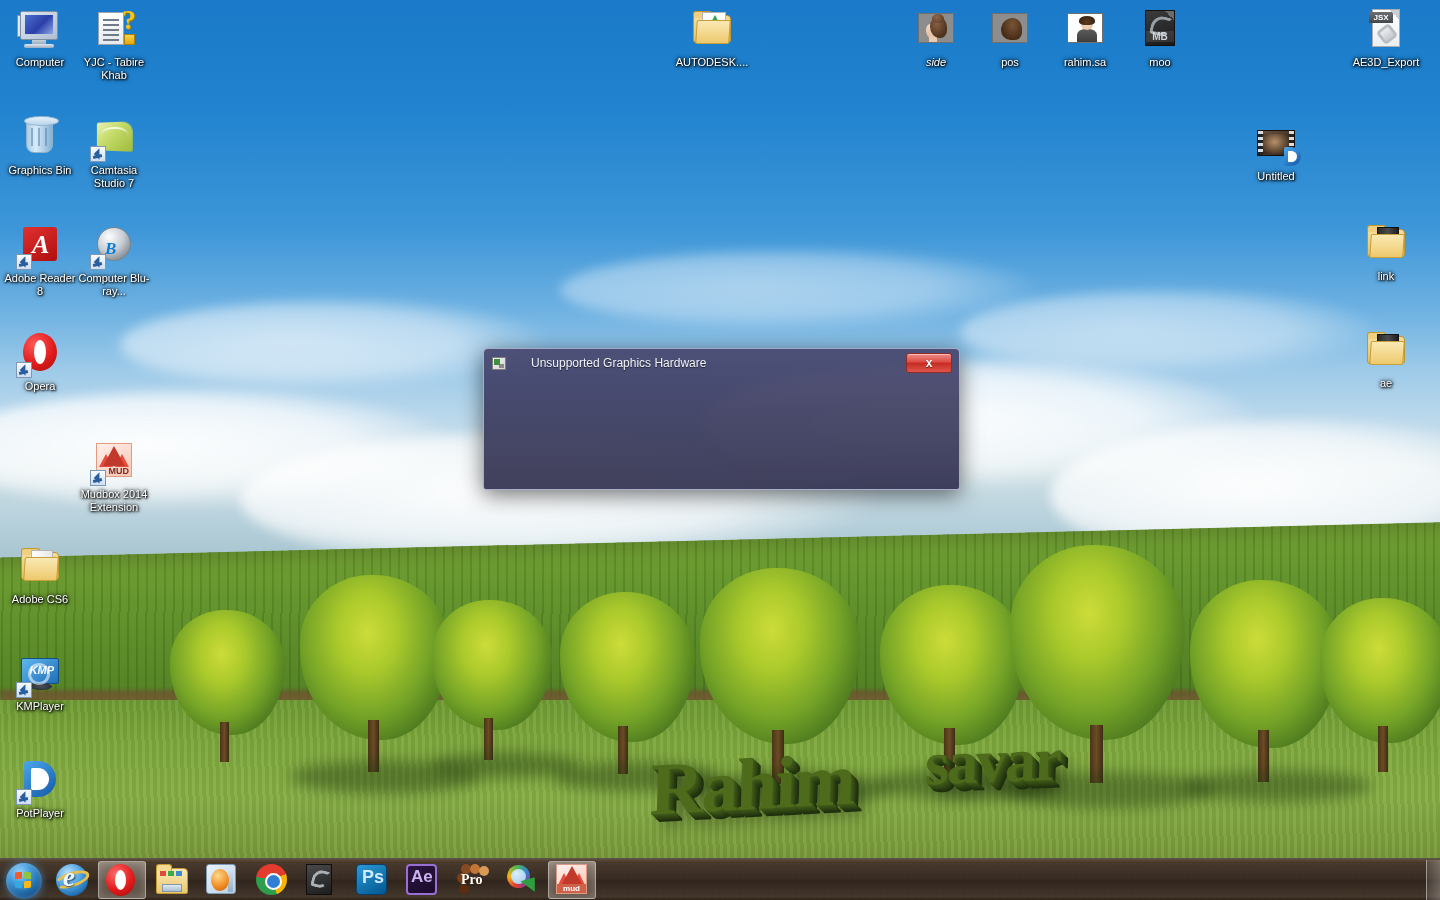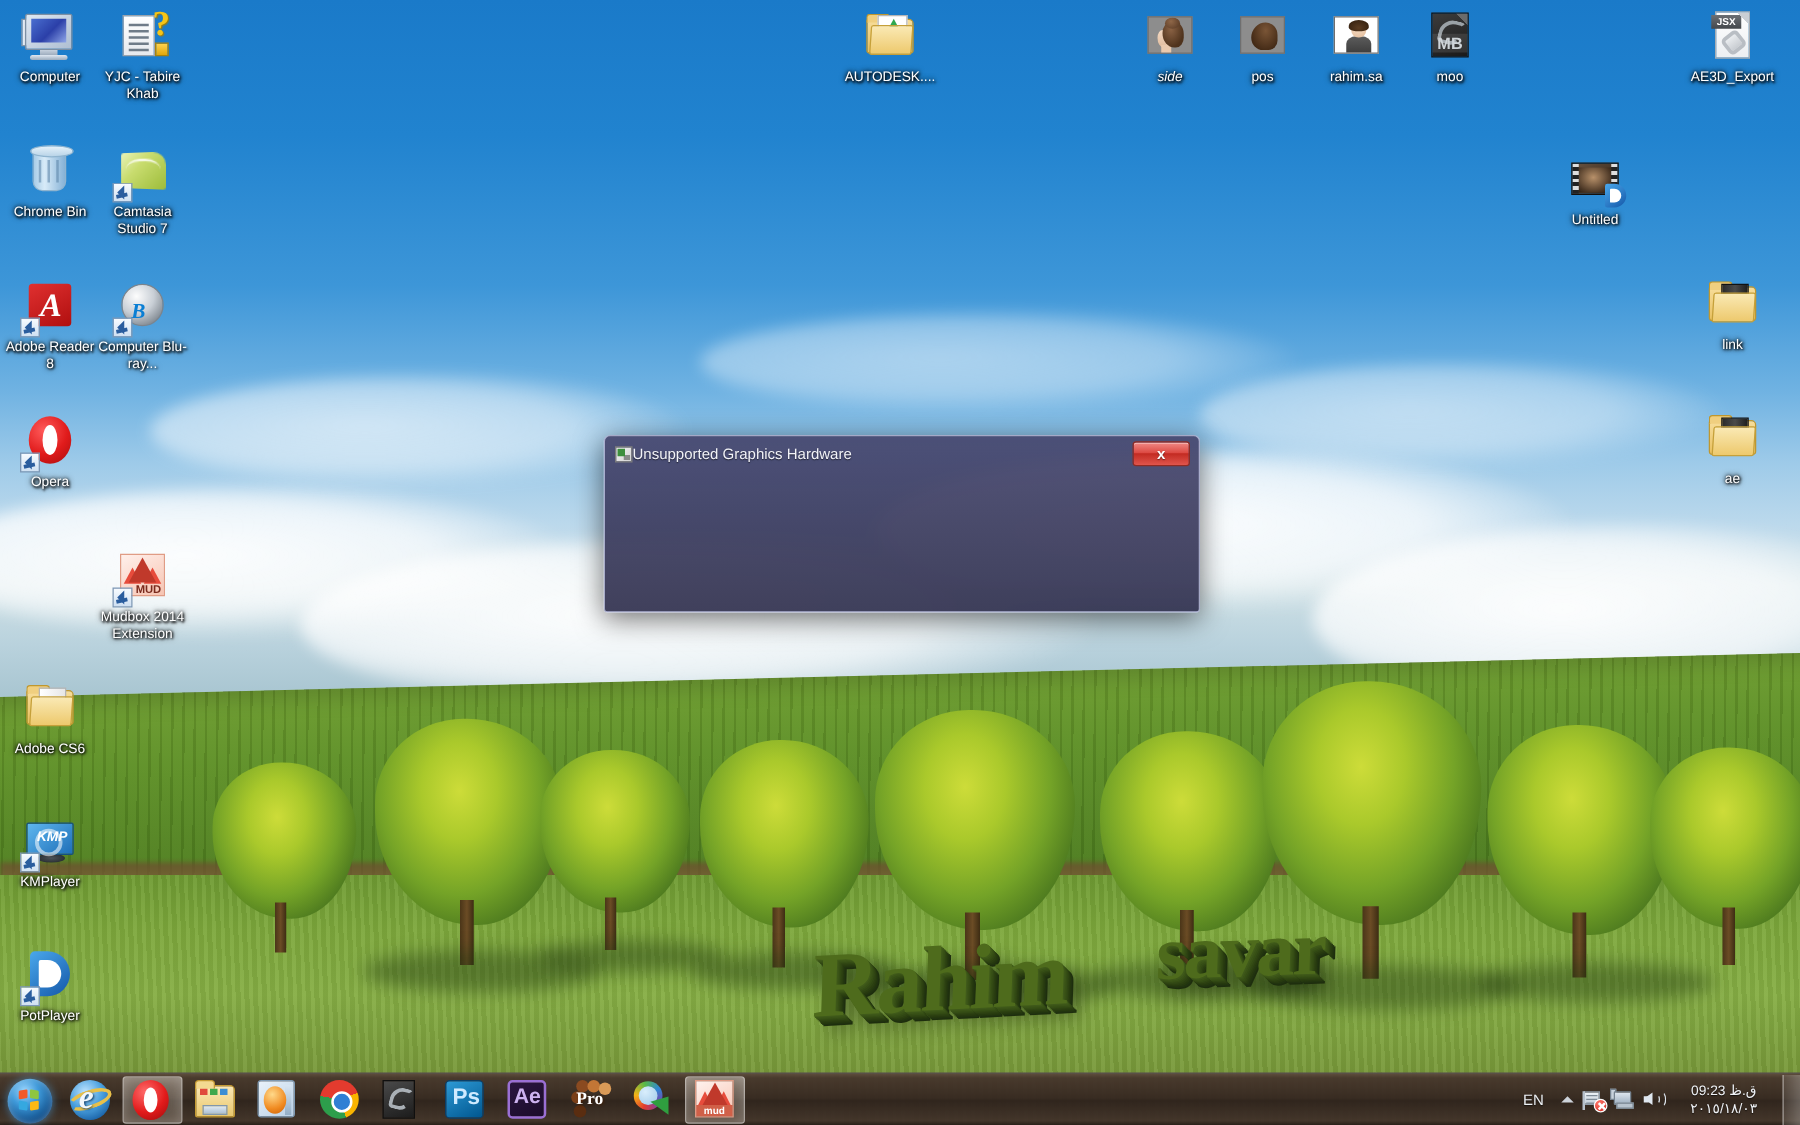--- a/index.html
+++ b/index.html
@@ -239,21 +239,21 @@
     background: linear-gradient(#5c5c5c,#3a3a3a); border-radius:40% 40% 0 0; }
 
   .ico-mb { position:absolute; left:9px; top:4px; width:30px; height:36px;
     background: linear-gradient(160deg,#3c3c3c,#1a1a1a); border:1px solid #111; }
   .ico-mb::before { content:""; position:absolute; right:0; top:0; width:9px; height:9px;
     background: linear-gradient(225deg,#6b6b6b 50%, transparent 50%); }
   .ico-mb .dragon { position:absolute; left:5px; top:5px; width:20px; height:20px;
     border:3px solid #9aa1a6; border-radius: 60% 20% 55% 20%; transform: rotate(14deg);
     border-right-color: transparent; }
   .ico-mb .lab { position:absolute; left:0; right:0; bottom:3px; text-align:center;
-    font-size:13px; font-weight:bold; color:#cfd4d8; background:rgba(255,255,255,.1); }
+    font-size:10px; font-weight:bold; color:#cfd4d8; background:rgba(255,255,255,.1); }
 
   .ico-jsx { position:absolute; left:10px; top:3px; width:28px; height:38px;
     background: linear-gradient(#ffffff,#eceff2); border:1px solid #a7adb3; }
   .ico-jsx::after { content:""; position:absolute; right:0; top:0; width:9px; height:9px;
     background: linear-gradient(225deg,#c9ced4 50%, transparent 50%); }
   .ico-jsx .tag { position:absolute; left:-4px; top:2px; width:24px; height:11px;
     background: linear-gradient(#6b6f74,#44484c); color:#fff; font-size:8px; font-weight:bold;
     text-align:center; line-height:11px; }
   .ico-jsx .clip { position:absolute; left:6px; top:16px; width:16px; height:16px;
     border:3px solid #b9bec4; border-radius:4px; transform: rotate(-38deg);
@@ -276,21 +276,21 @@
   
   #dialog {
     position: absolute; left: 483px; top: 348px; width: 477px; height: 142px;
     background: linear-gradient(to bottom, rgba(70,70,110,.92), rgba(48,48,78,.92));
     border: 1px solid rgba(200,205,235,.75);
     border-radius: 5px 5px 3px 3px;
     box-shadow: 0 5px 22px rgba(0,0,0,.55);
     padding: 2px;
   }
   .dlg-title {
-    height: 24px; display: flex; align-items: center; gap: 0; padding: 0 4px 0 6px;
+    height: 24px; display: flex; align-items: center; gap: 25px; padding: 0 4px 0 6px;
     position: relative;
   }
   .dlg-icon {
     width: 14px; height: 13px; background: linear-gradient(135deg,#f4f4f4,#d2d2d2);
     border: 1px solid #7d7d7d; position: relative; flex: 0 0 auto;
   }
   .dlg-icon::after { content:""; position:absolute; left:1px; top:1px; width:6px; height:6px;
     background:#3e8f3e; }
   .dlg-icon::before { content:""; position:absolute; right:1px; bottom:1px; width:5px; height:4px;
     background:#8a8a8a; }
@@ -595,21 +595,21 @@
       <div class="ico-qmark">?</div>
     </div>
     <span class="lbl">YJC - Tabire Khab</span>
   </div>
 
   <div class="dicon" style="left:2px; top:114px;">
     <div class="glyph">
       <div class="ico-bin"></div>
         <div class="ico-binlines"></div>
     </div>
-    <span class="lbl">Chrome Bin</span>
+    <span class="lbl">Graphics Bin</span>
   </div>
 
   <div class="dicon" style="left:76px; top:114px;">
     <div class="glyph">
       <div class="ico-camt">
           <i></i>
         </div>
       <div class="shortcut-arrow"></div>
     </div>
     <span class="lbl">Camtasia Studio 7</span>
@@ -897,45 +897,17 @@
           <div class="m2"></div>
             <div class="m3"></div>
             <div class="m1"></div>
           <div class="mt">mud</div>
         </div>
       </div>
     </div>
 
     <div class="tb-spacer"></div>
 
-    <div id="tray">
-      <div class="tray-lang">EN</div>
-      <div class="tray-chevron"></div>
-
-      <div class="tray-ico">
-        <div class="ty-flag">
-            <div class="bars"></div>
-          </div>
-        <div class="ty-badge"></div>
-      </div>
-
-      <div class="tray-ico">
-        <div class="ty-plug"></div>
-        <div class="ty-net"></div>
-      </div>
-
-      <div class="tray-ico">
-        <div class="ty-spk-box"></div>
-        <div class="ty-spk"></div>
-        <div class="ty-wave ty-w1"></div>
-        <div class="ty-wave ty-w2"></div>
-      </div>
-
-      <div id="clock">
-        <div>09:23 ق.ظ</div>
-        <div>٢٠١٥/١٨/٠٣</div>
-      </div>
-    </div>
 
     <div id="show-desktop"></div>
   </div>
 
 </div>
 
 </body></html>

